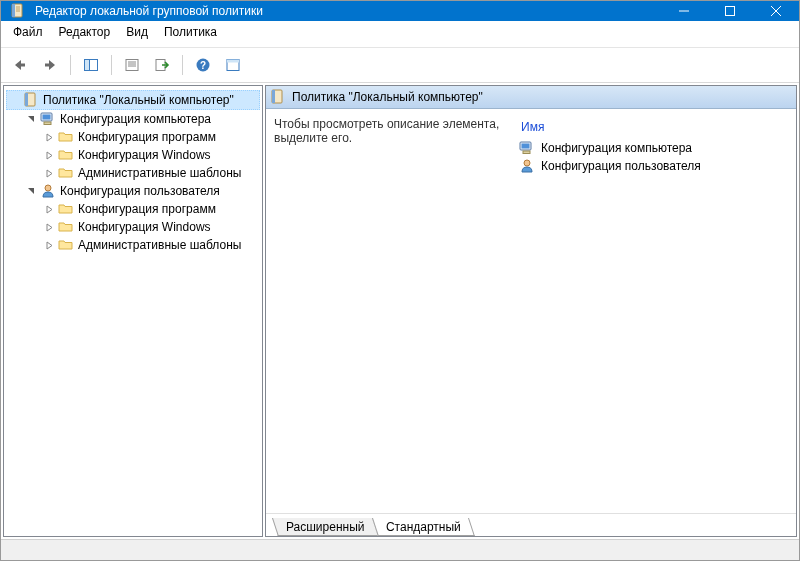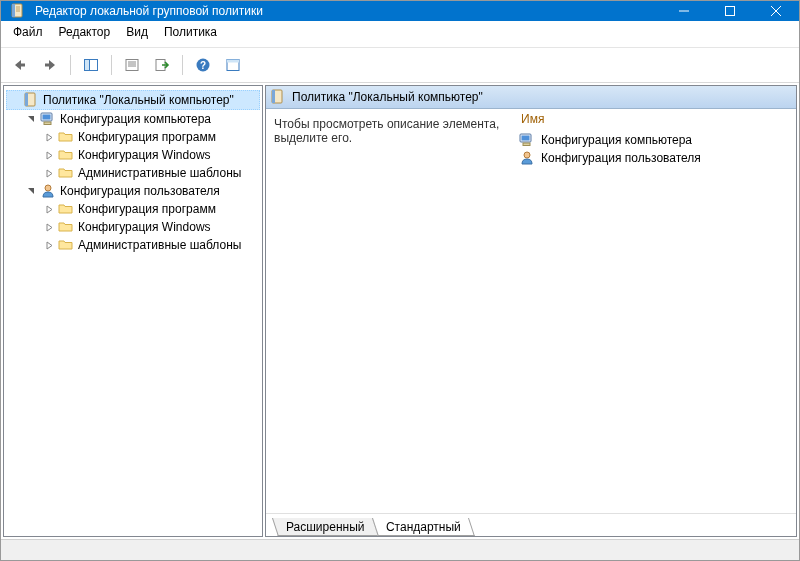--- a/index.html
+++ b/index.html
@@ -28,21 +28,21 @@
   .tree .twisty{width:14px;height:14px;display:flex;align-items:center;justify-content:center;flex-shrink:0;color:#6b6b6b;font-size:10px;}
   .tree .twisty.blank{visibility:hidden;}
   .tree .icon{width:16px;height:16px;margin:0 4px 0 2px;flex-shrink:0;display:flex;align-items:center;justify-content:center;}
   .tree .children{padding-left:18px;}
   
   .panehdr{height:22px;background:linear-gradient(#d7e7f7,#bcd4ef);border-bottom:1px solid #9cb4cd;display:flex;align-items:center;padding:0 4px;}
   .panehdr .icon{width:16px;height:16px;margin-right:6px;display:flex;align-items:center;justify-content:center;}
   .right-body{flex:1;display:flex;min-height:0;}
   .descpane{width:230px;padding:8px 10px 8px 8px;font-size:12px;color:#333;border-right:1px solid transparent;}
   .listpane{flex:1;display:flex;flex-direction:column;}
-  .listhdr{height:20px;display:flex;align-items:center;padding-left:6px;font-size:12px;color:#a16207;border-bottom:0;}
+  .listhdr{height:20px;display:flex;align-items:center;padding-left:6px;font-size:12px;color:#1d4ed8;border-bottom:0;margin-top:8px;}
   .listitems{flex:1;padding-top:2px;}
   .listitem{display:flex;align-items:center;height:18px;padding-left:4px;cursor:default;}
   .listitem .icon{width:16px;height:16px;margin-right:6px;display:flex;align-items:center;justify-content:center;}
   
   .tabstrip{height:22px;display:flex;align-items:flex-end;padding-left:6px;background:#fff;border-top:1px solid #e0e0e0;}
   .tab{position:relative;padding:2px 10px 1px 10px;font-size:12px;border:1px solid #a0a0a0;border-top:none;background:#f0f0f0;margin-right:-1px;cursor:default;transform:skewX(18deg);transform-origin:top left;}
   .tab span{display:inline-block;transform:skewX(-18deg);}
   .tab.active{background:#fff;z-index:1;}
   .statusbar{height:20px;border-top:1px solid #d0d0d0;background:#f0f0f0;}
   

